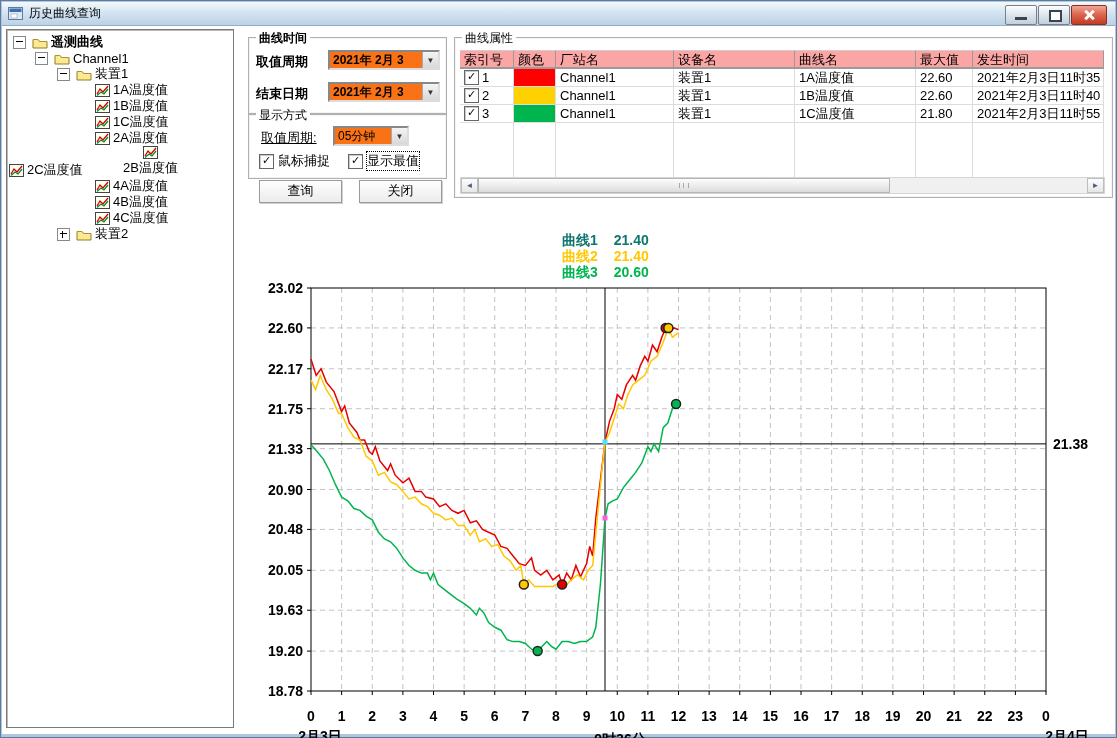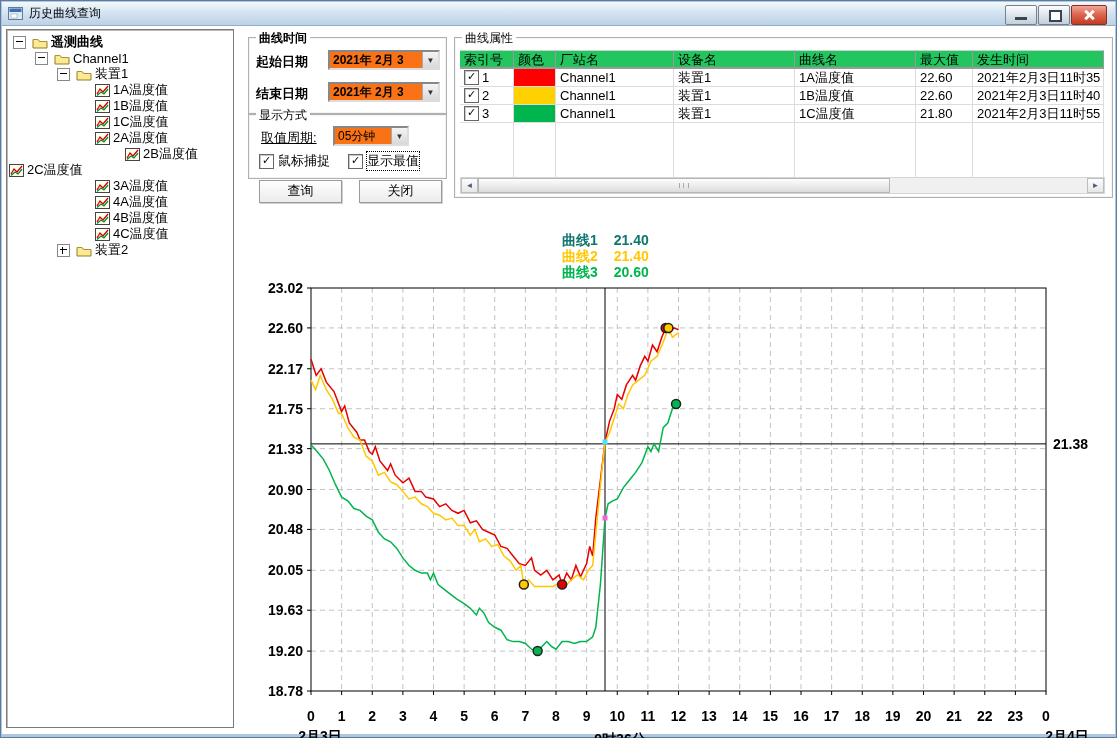--- a/index.html
+++ b/index.html
@@ -43,21 +43,21 @@
   .cbbox{width:13px;height:13px;background:#fff;border:1px solid #666;box-shadow:inset 1px 1px 0 #c9c9c9;
     font-size:11px;line-height:11px;text-align:center;font-weight:bold;flex:none;}
   .cblbl{margin-left:4px;font-size:13px;}
   .checkbox.focused .cblbl{outline:1px dotted #000;}
   .pushbtn{position:absolute;height:21px;background:linear-gradient(#fefefe,#ececec);border:1px solid #9a9a9a;
     box-shadow:1px 1px 0 #cfcfcf;font-size:13px;text-align:center;line-height:19px;cursor:pointer;}
   
   #prop-table{position:absolute;left:5px;top:12px;background:#fff;}
   .hrow{display:flex;}
   .hcell{box-sizing:border-box;border-right:1px solid #9a9a9a;border-bottom:2px solid #9a9a9a;
-    border-top:1px solid #cfcfcf;height:19px;line-height:17px;padding-left:4px;font-size:13px;background:#22c55e;}
+    border-top:1px solid #cfcfcf;height:19px;line-height:17px;padding-left:4px;font-size:13px;background:#fca5a5;}
   .drow{display:flex;}
   .dcell{box-sizing:border-box;border-right:1px solid #dcdcdc;border-bottom:1px solid #dcdcdc;
     height:18px;line-height:17px;padding-left:4px;font-size:13px;display:flex;align-items:center;}
   .dcell .cbbox{margin-right:3px;}
   .swatch{width:100%;height:100%;}
   .dcell.colorcell{padding:0;}
   
   .hscroll{position:absolute;height:17px;background:#f0f0f0;border:1px solid #d5d5d5;box-sizing:border-box;display:flex;}
   .sbtn{width:17px;background:linear-gradient(#fdfdfd,#e6e6e6);border:1px solid #bdbdbd;box-sizing:border-box;
     font-size:8px;color:#4d6185;display:flex;align-items:center;justify-content:center;cursor:pointer;flex:none;}
@@ -152,43 +152,35 @@
           <span class="lbl">1C温度值</span>
         </div>
         <div class="trow" style="padding-left: 86px;">
           <svg class="ticon" width="15" height="13">
             <rect x="0.5" y="0.5" width="14" height="12" fill="#fffef0" stroke="#444"></rect>
             <polyline points="2,10 5,5 8,8 13,2" fill="none" stroke="#d00000" stroke-width="1.3"></polyline>
             <polyline points="2,11.5 6,8 9,10 13,5" fill="none" stroke="#0a8a30" stroke-width="1.3"></polyline>
           </svg>
           <span class="lbl">2A温度值</span>
         </div>
-        <div class="trow" style="padding-left: 116px;">
+        <div class="trow" style="padding-left: 58px; flex-direction: column;">
           <svg class="ticon" width="15" height="13">
             <rect x="0.5" y="0.5" width="14" height="12" fill="#fffef0" stroke="#444"></rect>
             <polyline points="2,10 5,5 8,8 13,2" fill="none" stroke="#d00000" stroke-width="1.3"></polyline>
             <polyline points="2,11.5 6,8 9,10 13,5" fill="none" stroke="#0a8a30" stroke-width="1.3"></polyline>
           </svg>
           <span class="lbl">2B温度值</span>
         </div>
         <div class="trow" style=" align-items: center;">
           <svg class="ticon" width="15" height="13">
             <rect x="0.5" y="0.5" width="14" height="12" fill="#fffef0" stroke="#444"></rect>
             <polyline points="2,10 5,5 8,8 13,2" fill="none" stroke="#d00000" stroke-width="1.3"></polyline>
             <polyline points="2,11.5 6,8 9,10 13,5" fill="none" stroke="#0a8a30" stroke-width="1.3"></polyline>
           </svg>
           <span class="lbl">2C温度值</span>
-        </div>
-        <div class="trow" style="padding-left: 86px;">
-          <svg class="ticon" width="15" height="13">
-            <rect x="0.5" y="0.5" width="14" height="12" fill="#fffef0" stroke="#444"></rect>
-            <polyline points="2,10 5,5 8,8 13,2" fill="none" stroke="#d00000" stroke-width="1.3"></polyline>
-            <polyline points="2,11.5 6,8 9,10 13,5" fill="none" stroke="#0a8a30" stroke-width="1.3"></polyline>
-          </svg>
-          <span class="lbl">3A温度值</span>
         </div>
         <div class="trow" style="padding-left: 86px;">
           <svg class="ticon" width="15" height="13">
             <rect x="0.5" y="0.5" width="14" height="12" fill="#fffef0" stroke="#444"></rect>
             <polyline points="2,10 5,5 8,8 13,2" fill="none" stroke="#d00000" stroke-width="1.3"></polyline>
             <polyline points="2,11.5 6,8 9,10 13,5" fill="none" stroke="#0a8a30" stroke-width="1.3"></polyline>
           </svg>
           <span class="lbl">4A温度值</span>
         </div>
         <div class="trow" style="padding-left: 86px;">
@@ -213,21 +205,21 @@
           <svg class="ticon" width="16" height="13">
             <path d="M1 3.5 h5 l1.5 2 H15 V12 H1 Z" fill="#ffe894" stroke="#8f7f24" stroke-width="1"></path>
             <path d="M1 3.5 h5 l1.5 2 H15" fill="none" stroke="#b7a43c" stroke-width="0.6"></path>
           </svg>
           <span class="lbl">装置2</span>
         </div>
       </div>
 
     <div class="groupbox" style="left:246px;top:11px;width:197px;height:75px;font-weight:bold;">
       <span class="gtitle">曲线时间</span>
-      <span class="flabel" style="left:7px;top:15px;">起始日期</span>
+      <span class="flabel" style="left:7px;top:15px;">取值周期</span>
       <div class="combo" style="left:79px;top:12px;width:112px;">
         <span class="ctext">2021年 2月 3</span>
         <span class="cbtn">▼</span>
       </div>
       <span class="flabel" style="left:7px;top:47px;">结束日期</span>
       <div class="combo" style="left:79px;top:44px;width:112px;">
         <span class="ctext">2021年 2月 3</span>
         <span class="cbtn">▼</span>
       </div>
     </div>

